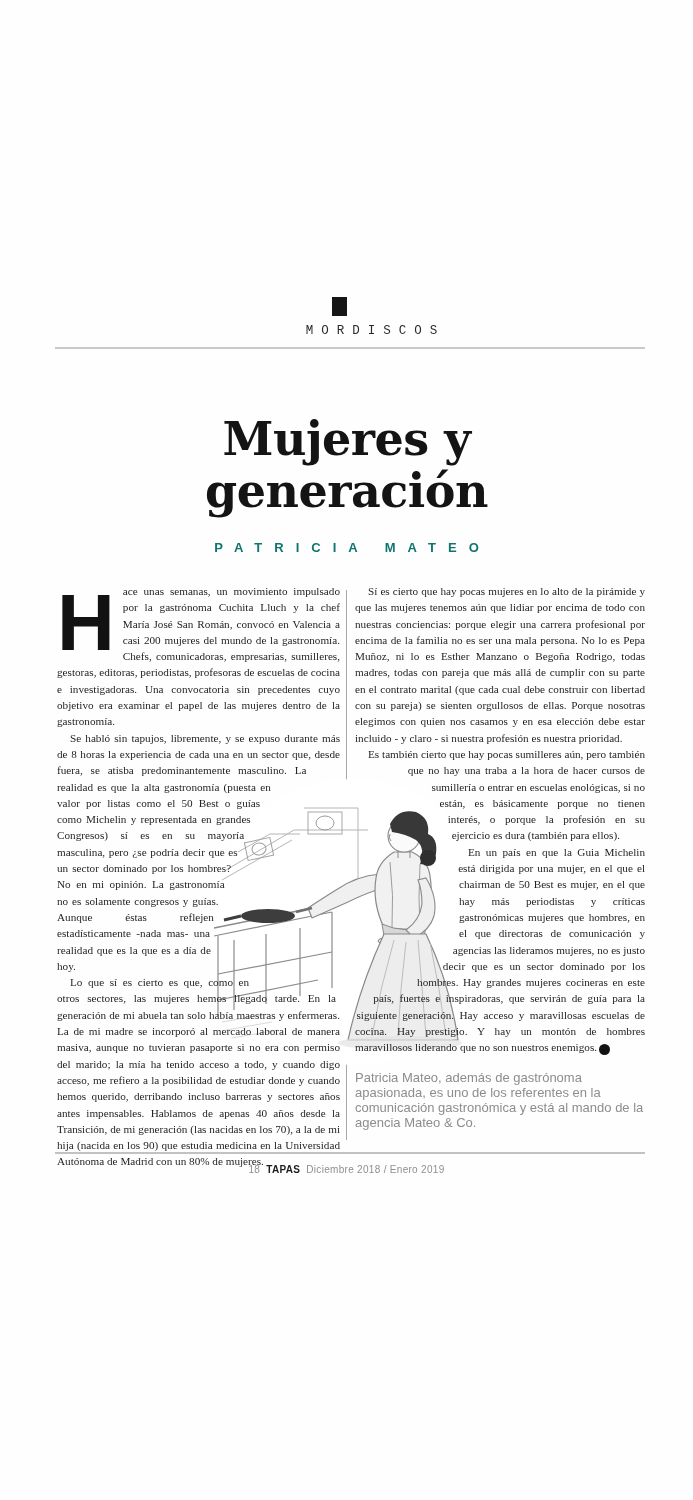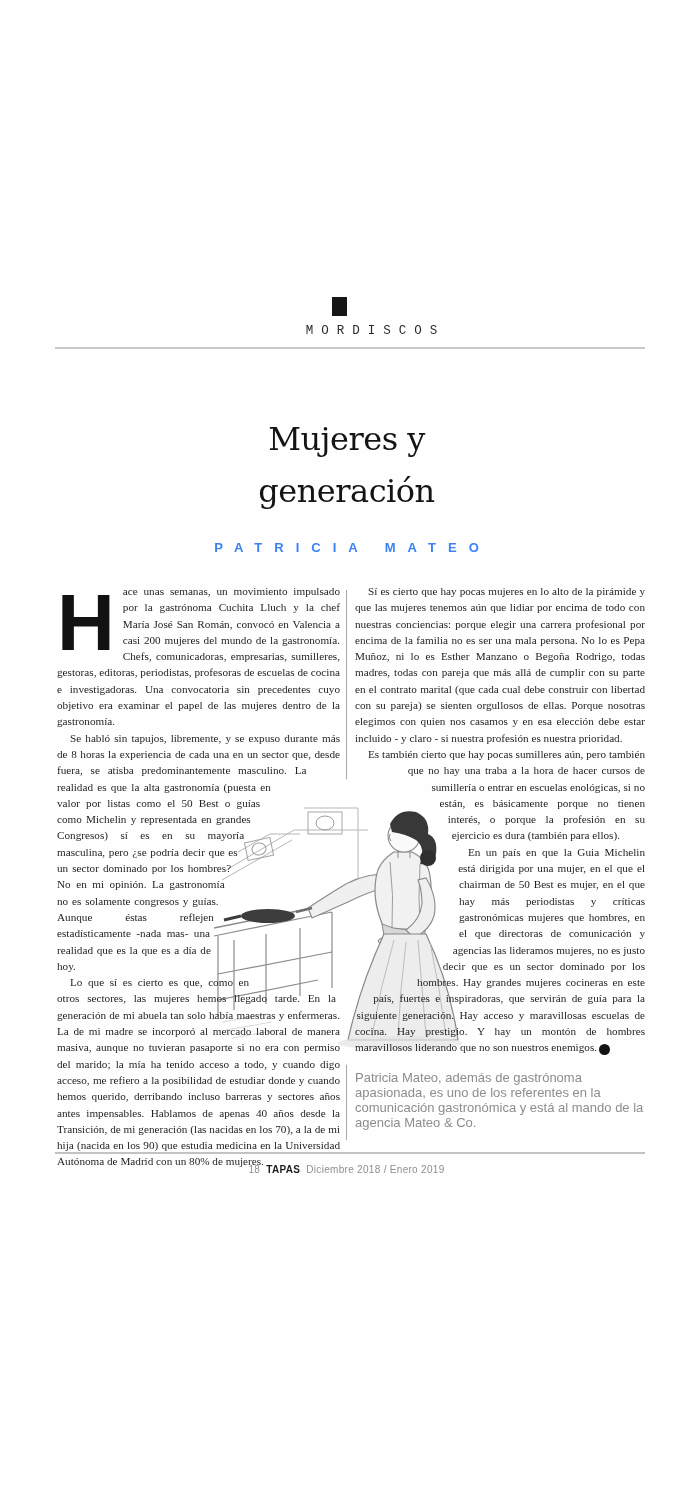--- a/index.html
+++ b/index.html
@@ -14,28 +14,28 @@
   .kicker {
     position:absolute; left:0; top:324px; width:693px; text-align:center;
     font-family:"Liberation Mono", monospace; font-size:12.5px; letter-spacing:8px; text-indent:8px;
     color:#2a2a2a;
     padding-left:25px;
   }
   .top-rule { position:absolute; left:55px; top:347px; width:590px; height:2px; background:#c9c9c9; }
 
   .title {
     position:absolute; left:0; top:413px; width:693px; margin:0; text-align:center;
-    font-family:"DejaVu Serif", serif; font-weight:normal; font-size:32px; line-height:52px;
+    font-family:"DejaVu Serif", serif; font-weight:bold; font-size:46px; line-height:52px;
     color:#141414; letter-spacing:-0.5px;
   }
   .title .tline { display:block; }
   .byline {
     position:absolute; left:0; top:540px; width:693px; text-align:center;
     font-family:"Liberation Sans", sans-serif; font-weight:700; font-size:13px;
-    letter-spacing:12px; text-indent:12px; color:#3b82f6;
+    letter-spacing:12px; text-indent:12px; color:#0f766e;
   }
 
   
   .column-rule { position:absolute; left:346px; top:590px; width:1px; height:550px; background:#a8a8a8; z-index:0; }
   .columns {
     position:absolute; left:57px; top:583px; width:588px; display:flex; gap:15px; z-index:2;
   }
   .col { font-size:11.2px; line-height:16.3px; text-align:justify; }
   .col-left  { width:283px; }
   .col-right { width:290px; }

